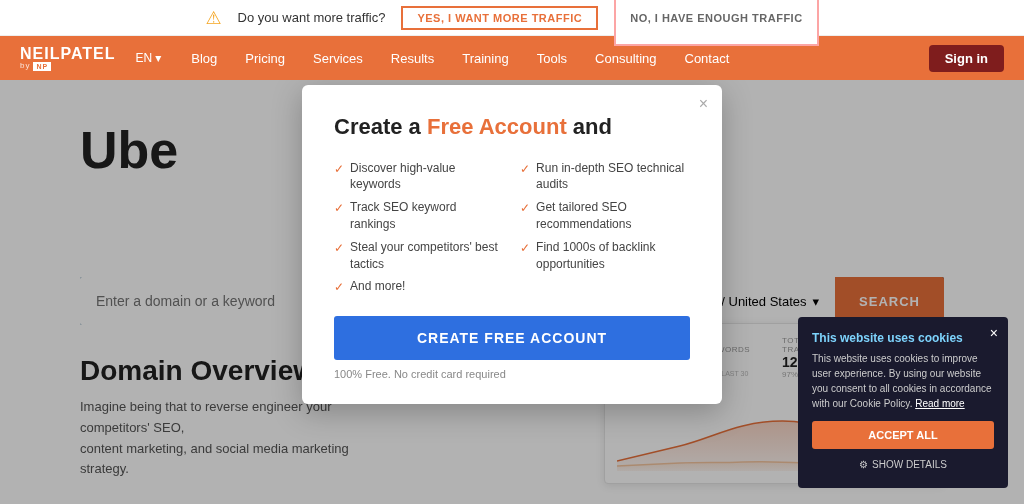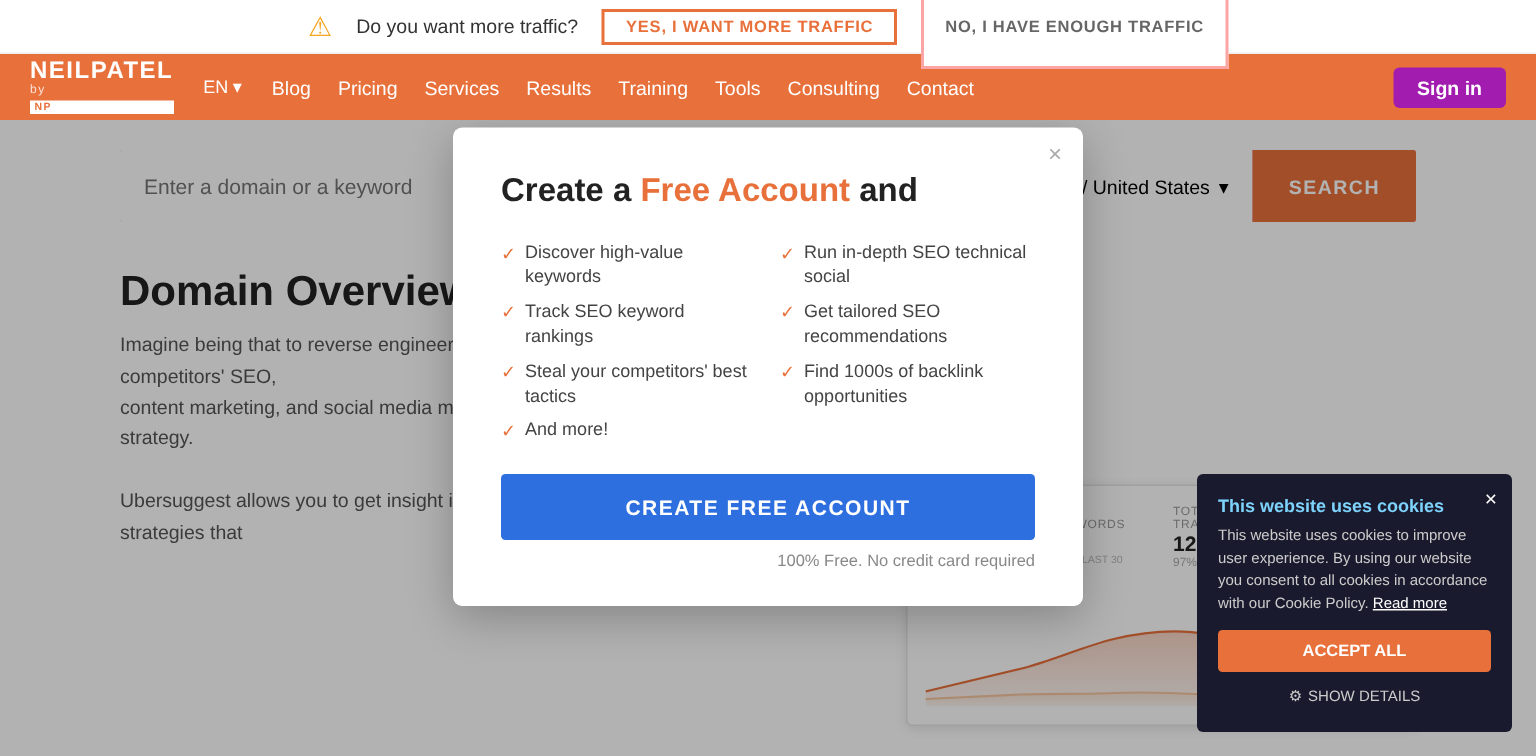--- a/index.html
+++ b/index.html
@@ -63,52 +63,53 @@
       letter-spacing: 1px;
       display: flex;
       flex-direction: column;
       line-height: 1;
     }
     .navbar .logo .by-npa {
       font-size: 8px;
       font-weight: normal;
       color: rgba(255,255,255,0.8);
       display: flex;
+      align-items: center;
       gap: 3px;
-      flex-direction: column;
     }
     .navbar .logo-badge {
       background: #fff;
       color: #e8703a;
       font-size: 7px;
       padding: 1px 3px;
       font-weight: bold;
     }
     .navbar .lang-select {
       background: transparent;
       border: none;
       color: #fff;
       font-size: 12px;
       cursor: pointer;
       display: flex;
       align-items: center;
       gap: 3px;
     }
     .navbar .nav-links {
       display: flex;
-      gap: 18px;
+      gap: 28px;
+      margin-left: 10px;
       flex: 1;
     }
     .navbar .nav-links a {
       color: #fff;
       text-decoration: none;
       font-size: 13px;
     }
     .navbar .signin-btn {
-      background: #a21caf;
+      background: #7f1d1d;
       color: #fff;
       border: none;
       padding: 6px 16px;
       border-radius: 4px;
       font-size: 13px;
       cursor: pointer;
       font-weight: bold;
     }
 
     
@@ -131,21 +132,21 @@
       margin-bottom: 12px;
     }
     .hero p {
       font-size: 15px;
       color: #555;
       line-height: 1.5;
     }
 
     
     .search-bar {
-      background: #f9a8d4;
+      background: #0c4a6e;
       display: flex;
       align-items: flex-start;
       margin: 20px 80px 0;
       border-radius: 2px;
       overflow: hidden;
       height: 48px;
     }
     .search-bar input {
       flex: 1;
       border: none;
@@ -310,21 +311,21 @@
       padding: 14px;
       font-size: 14px;
       font-weight: bold;
       letter-spacing: 1px;
       cursor: pointer;
       border-radius: 3px;
       text-transform: uppercase;
       margin-bottom: 8px;
     }
     .modal-footer-text {
-      text-align: right;
+      text-align: left;
       font-size: 11px;
       color: #888;
     }
 
     
     .cookie-banner {
       position: absolute;
       bottom: 16px;
       right: 16px;
       background: #1a1a2e;
@@ -417,20 +418,27 @@
     <a href="#">Training</a>
     <a href="#">Tools</a>
     <a href="#">Consulting</a>
     <a href="#">Contact</a>
   </div>
   <button class="signin-btn">Sign in</button>
 </nav>
 
 <div class="main-content">
 
+  <div class="hero">
+    <h1 style="text-align:left; padding-left:0;">Ube</h1>
+    <p>
+      <span>Want more traffic? Uber</span><br>
+      <span>Just type in a</span>
+    </p>
+  </div>
 
   <div class="search-bar">
     <input type="text" placeholder="Enter a domain or a keyword" style="">
     <div class="lang-dropdown">
       <span>🇺🇸 English / United States</span>
       <span>▾</span>
     </div>
     <button class="search-btn">SEARCH</button>
   </div>
 
@@ -510,21 +518,21 @@
     <div class="modal-title">
       <span>Create a </span><span class="free">Free Account</span><span> and</span>
     </div>
     <div class="features-grid">
       <div class="feature-item">
         <span class="feature-check">✓</span>
         <span>Discover high-value keywords</span>
       </div>
       <div class="feature-item">
         <span class="feature-check">✓</span>
-        <span>Run in-depth SEO technical social</span>
+        <span>Run in-depth SEO technical audits</span>
       </div>
       <div class="feature-item">
         <span class="feature-check">✓</span>
         <span>Track SEO keyword rankings</span>
       </div>
       <div class="feature-item">
         <span class="feature-check">✓</span>
         <span>Get tailored SEO recommendations</span>
       </div>
       <div class="feature-item">

